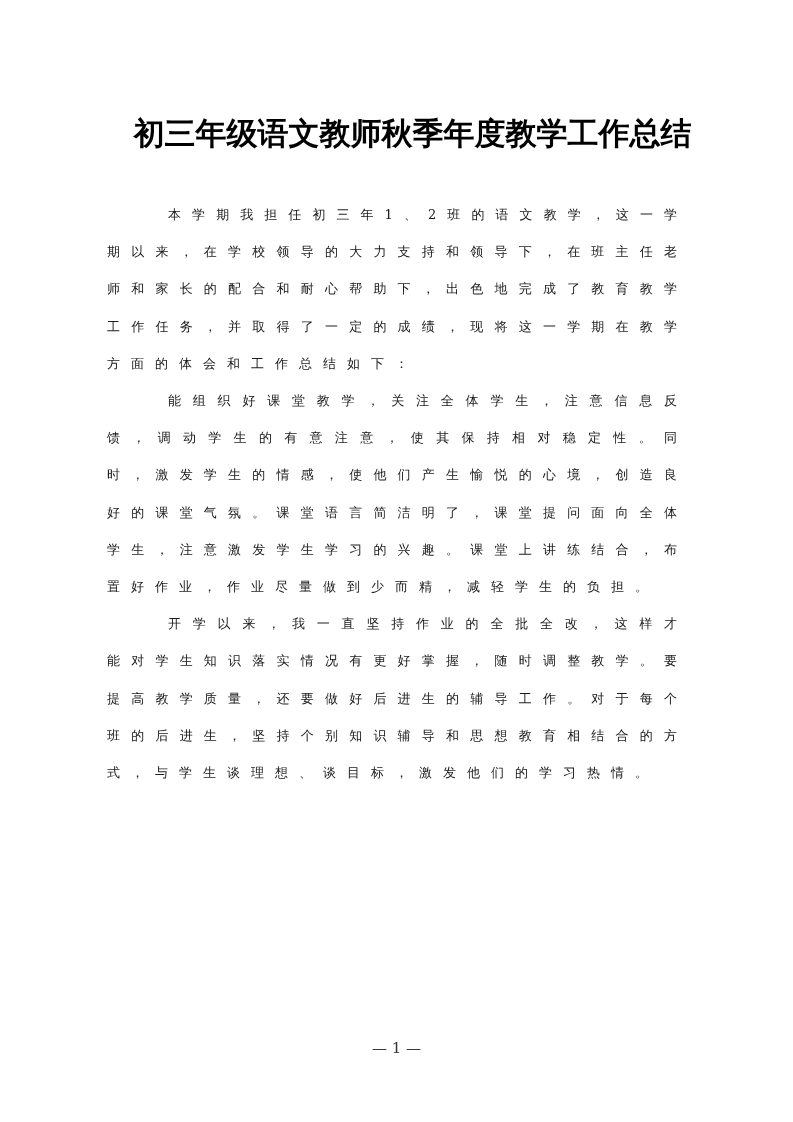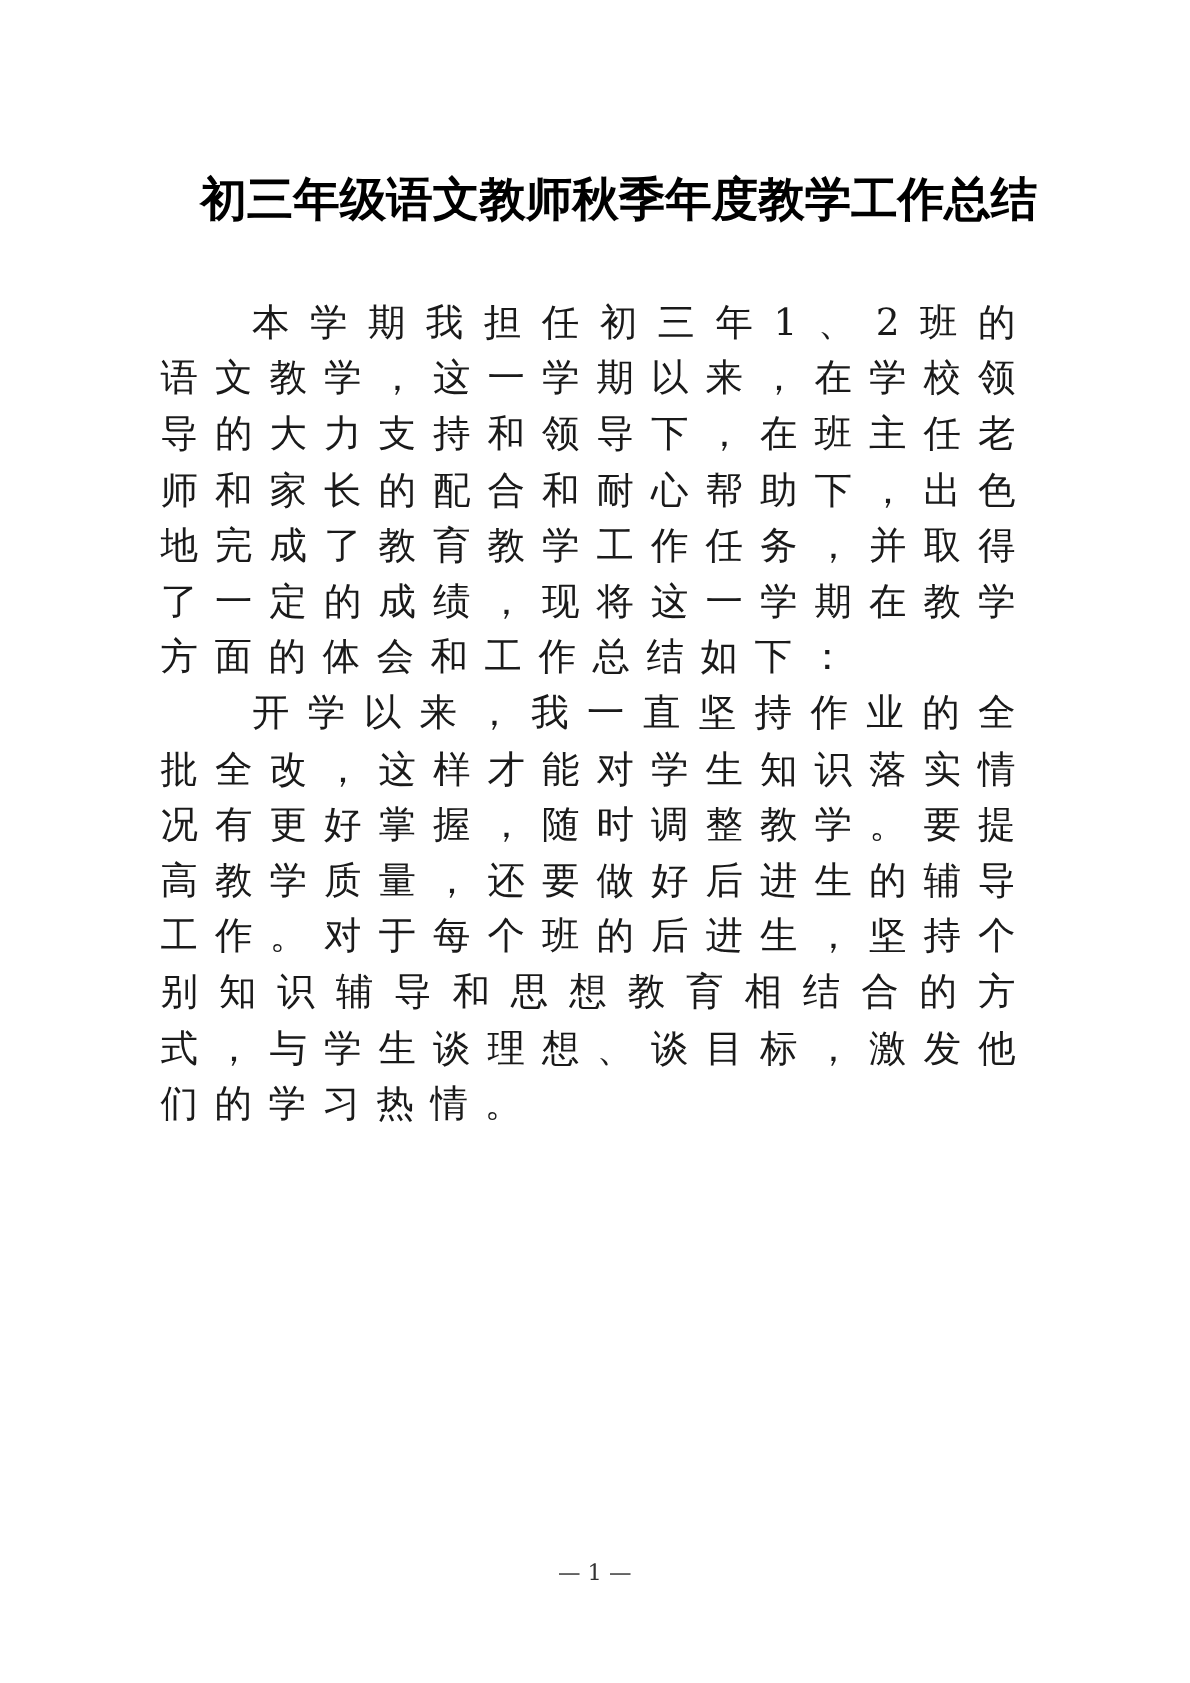--- a/index.html
+++ b/index.html
@@ -37,21 +37,21 @@
       margin-left: 16px;
     }
     .body-text {
       position: absolute;
       left: 107px;
       top: 196px;
       width: 581px;
     }
     .para {
       margin: 0;
-      font-size: 25px;
+      font-size: 13px;
       line-height: 37.2px;
       letter-spacing: 11px;
       text-indent: 61px;
       text-align: justify;
       text-align-last: left;
       word-break: break-all;
       color: #1a1a1a;
     }
     .footer {
       position: absolute;
@@ -65,18 +65,19 @@
     }
   </style>
 </head>
 <body>
 
 <div class="page">
   <div class="title">初三年级语文教师秋季年度教学工作总结</div>
 
   <div class="body-text">
     <p class="para">本学期我担任初三年1、2班的语文教学，这一学期以来，在学校领导的大力支持和领导下，在班主任老师和家长的配合和耐心帮助下，出色地完成了教育教学工作任务，并取得了一定的成绩，现将这一学期在教学方面的体会和工作总结如下：</p>
+    <p class="para">能组织好课堂教学，关注全体学生，注意信息反馈，调动学生的有意注意，使其保持相对稳定性。同时，激发学生的情感，使他们产生愉悦的心境，创造良好的课堂气氛。课堂语言简洁明了，课堂提问面向全体学生，注意激发学生学习的兴趣。课堂上讲练结合，布置好作业，作业尽量做到少而精，减轻学生的负担。</p>
     <p class="para">开学以来，我一直坚持作业的全批全改，这样才能对学生知识落实情况有更好掌握，随时调整教学。要提高教学质量，还要做好后进生的辅导工作。对于每个班的后进生，坚持个别知识辅导和思想教育相结合的方式，与学生谈理想、谈目标，激发他们的学习热情。</p>
 
   </div>
 
   <div class="footer">— 1 —</div>
 </div>
 
 </body></html>

